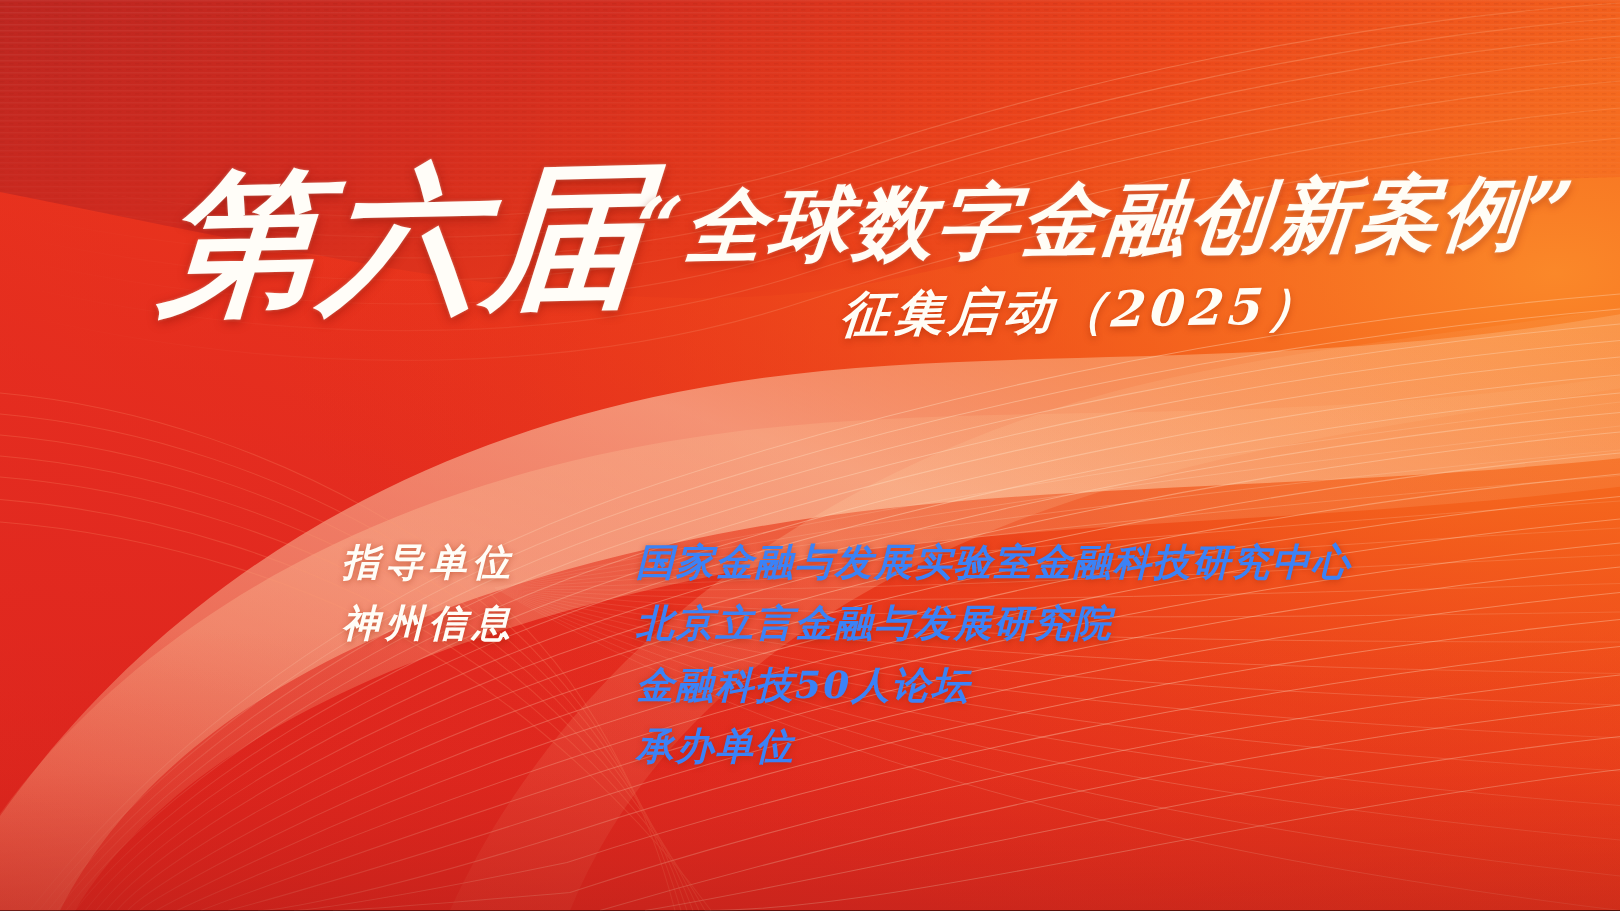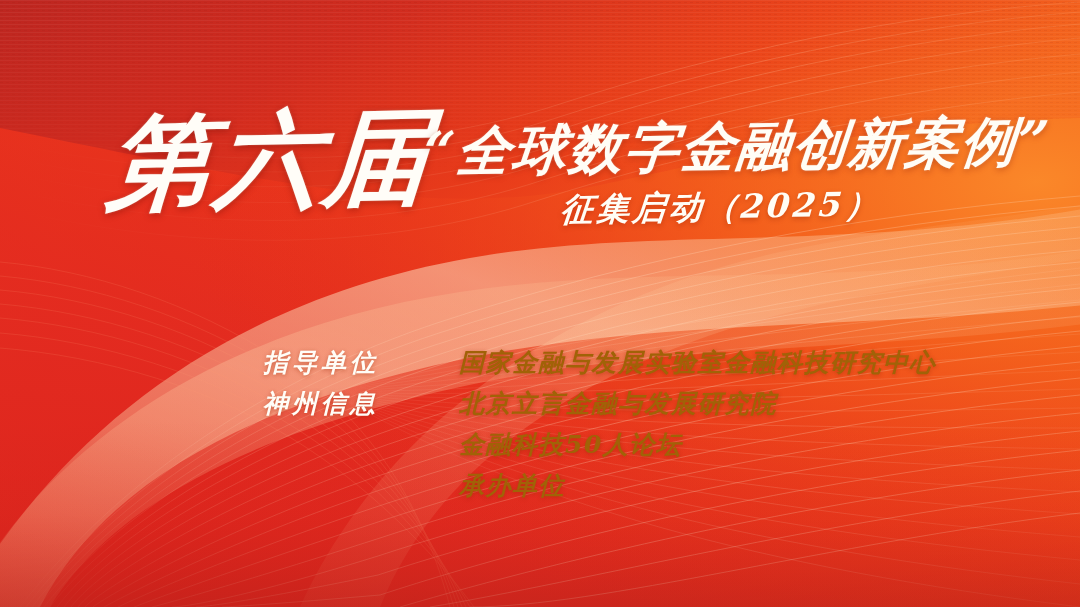--- a/index.html
+++ b/index.html
@@ -61,41 +61,40 @@
     font-weight:700;
     font-style:italic;
     text-shadow:0 2px 5px rgba(150,35,0,.40);
     transform:skewX(-6deg) rotate(-1deg);
     white-space:nowrap;
   }
 
   
   #credits {
     position:absolute;
-    left:228px; top:346px;
+    left:228px; top:358px;
     width:760px;
-    margin-left:35px;
   }
   .credit-row { display:flex; align-items:baseline; height:41px; }
   .credit-label {
     width:196px;
     flex:0 0 196px;
     font-size:25px;
     letter-spacing:4px;
     color:#fffdf7;
     font-family:"DejaVu Serif", "Liberation Serif", serif;
     font-weight:700;
     font-style:italic;
     text-shadow:0 1px 4px rgba(150,35,0,.45);
     white-space:nowrap;
   }
   .credit-value {
     font-size:25px;
     letter-spacing:1.5px;
-    color:#a16207;
+    color:#3b82f6;
     font-family:"DejaVu Serif", "Liberation Serif", serif;
     font-weight:700;
     font-style:italic;
     text-shadow:0 1px 4px rgba(150,35,0,.45);
     white-space:nowrap;
   }
   .credit-value.indent { margin-left:196px; }
 </style>
 </head>
 <body>

